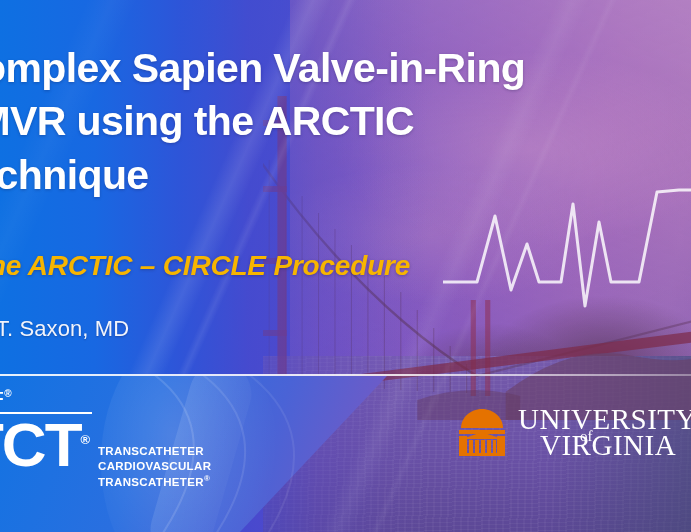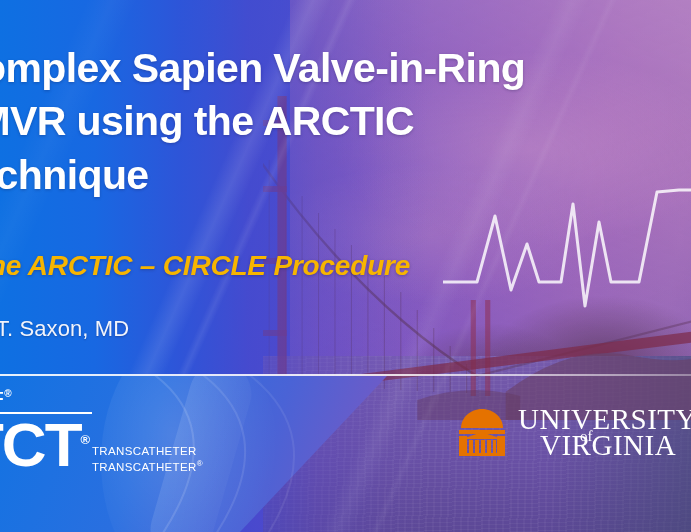--- a/index.html
+++ b/index.html
@@ -155,22 +155,22 @@
   .crf-rule{
     width:124px;height:2px;background:#fff;margin:3px 0 2px 2px;
   }
   .tct-word{
     position:relative;
     color:#ffffff;font-weight:bold;font-size:62px;line-height:.92;
     letter-spacing:-2px;
   }
   .tct-word sup{font-size:13px;vertical-align:super;letter-spacing:0;}
   .tct-sub{
-    position:absolute;left:126px;top:56px;
-    color:#ffffff;font-weight:normal;font-size:11.5px;line-height:1.30;
+    position:absolute;left:132px;top:56px;
+    color:#ffffff;font-weight:bold;font-size:11.5px;line-height:1.30;
     letter-spacing:.35px;
   }
   .tct-sub sup{font-size:8px;vertical-align:super;}
 
   
   .uva{position:absolute;left:456px;top:30px;display:flex;align-items:center;gap:10px;}
   .rotunda{width:52px;height:52px;}
   .uva-word{
     color:#ffffff;
     font-family:"Liberation Serif", serif;
@@ -267,20 +267,21 @@
         <path d="M214,-20 Q340,50 246,180" fill="none" stroke="#ffffff" stroke-opacity="0.08" stroke-width="2"></path>
       </svg>
     </div>
 
     <div class="tct">
       <div class="crf"><span>CRF</span><sup>®</sup></div>
       <div class="crf-rule"></div>
       <div class="tct-word"><span>TCT</span><sup>®</sup></div>
       <div class="tct-sub">
         <div>TRANSCATHETER</div>
+        <div>CARDIOVASCULAR</div>
         <div><span>TRANSCATHETER</span><sup>®</sup></div>
       </div>
     </div>
 
     <div class="uva">
       <span class="rotunda">
         <svg viewBox="0 0 52 52" aria-hidden="true">
           <path d="M26,3 C38,3 47,12 47,22 L5,22 C5,12 14,3 26,3 Z" fill="#e57200"></path>
           <rect x="3" y="24" width="46" height="4" fill="#e57200"></rect>
           <path d="M26,26 L46,33 L6,33 Z" fill="#e57200"></path>

